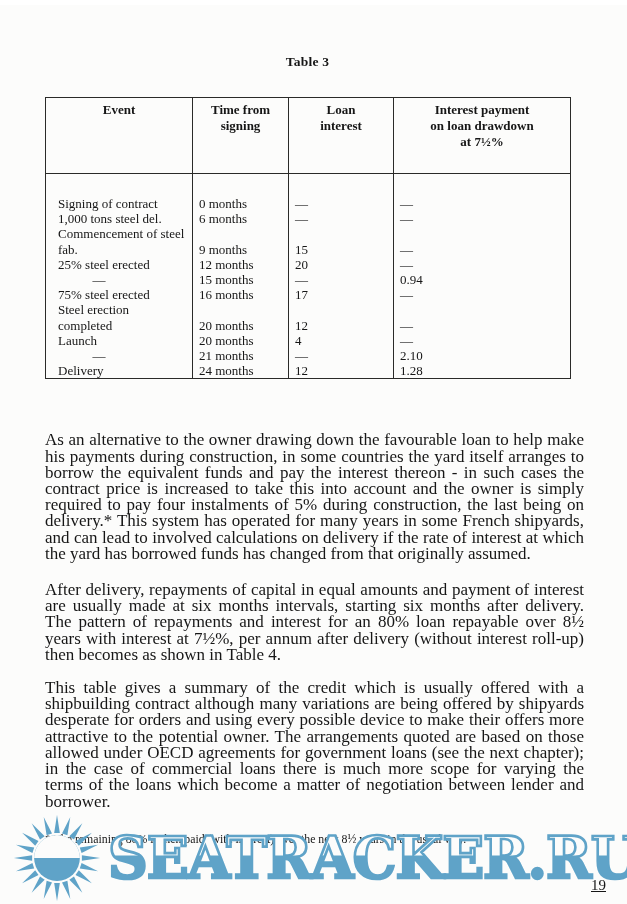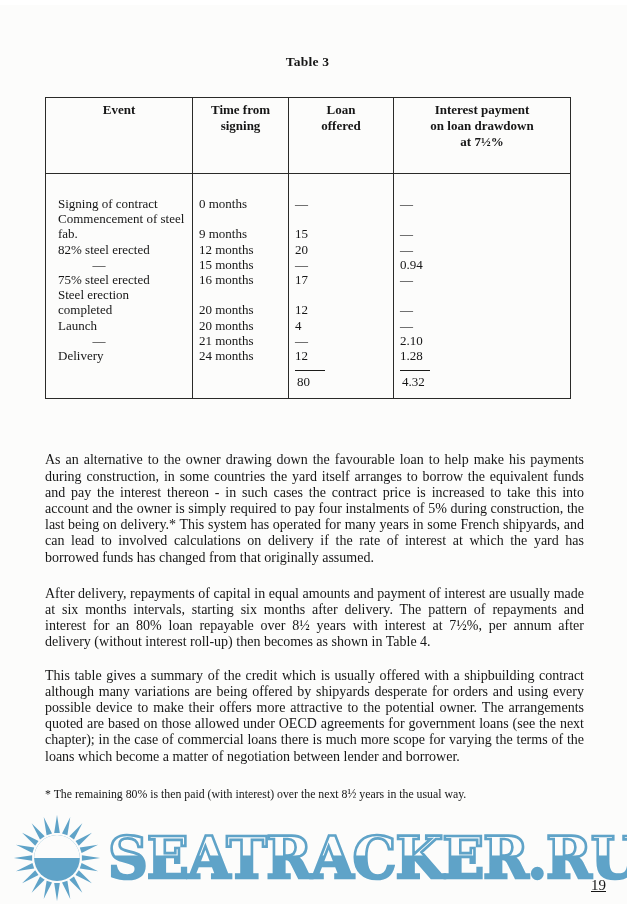--- a/index.html
+++ b/index.html
@@ -77,21 +77,21 @@
   .total-val{
     display:inline-block;
     border-top:1.6px solid #1c1c1a;
     padding:3px 2px 0 2px;
     min-width:26px;
   }
   
   .body-text{
     margin:0 0 0 45px;
     width:539px;
-    font-size:14px;
+    font-size:17px;
     line-height:16.2px;
     text-align:justify;
   }
   .para-1{margin-top:53px;}
   .para-2{margin-top:20px;}
   .para-3{margin-top:17px;}
   .footnote{
     margin:22px 0 0 45px;
     width:539px;
     font-size:11.8px;
@@ -157,44 +157,50 @@
       <tr>
         <th>
           <span class="hline">Event</span>
         </th>
         <th>
           <span class="hline">Time from</span>
           <span class="hline">signing</span>
         </th>
         <th>
           <span class="hline">Loan</span>
-          <span class="hline">offered</span>
+          <span class="hline">interest</span>
         </th>
         <th>
           <span class="hline">Interest payment</span>
           <span class="hline">on loan drawdown</span>
           <span class="hline">at 7½%</span>
         </th>
       </tr>
     </thead>
     <tbody>
       <tr class="first-row">
         <td class="ev">Signing of contract</td>
         <td>0 months</td>
         <td>—</td>
         <td>—</td>
       </tr>
       <tr>
+        <td class="ev">1,000 tons steel del.</td>
+        <td>6 months</td>
+        <td>—</td>
+        <td>—</td>
+      </tr>
+      <tr>
         <td class="ev">Commencement of steel fab.</td>
         <td>9 months</td>
         <td>15</td>
         <td>—</td>
       </tr>
       <tr>
-        <td class="ev">82% steel erected</td>
+        <td class="ev">25% steel erected</td>
         <td>12 months</td>
         <td>20</td>
         <td>—</td>
       </tr>
       <tr>
         <td class="ev ev-dash">—</td>
         <td>15 months</td>
         <td>—</td>
         <td>0.94</td>
       </tr>
@@ -220,30 +226,20 @@
         <td class="ev ev-dash">—</td>
         <td>21 months</td>
         <td>—</td>
         <td>2.10</td>
       </tr>
       <tr>
         <td class="ev">Delivery</td>
         <td>24 months</td>
         <td>12</td>
         <td>1.28</td>
-      </tr>
-      <tr class="totals-row">
-        <td class="ev"></td>
-        <td></td>
-        <td>
-          <span class="total-val">80</span>
-        </td>
-        <td>
-          <span class="total-val">4.32</span>
-        </td>
       </tr>
     </tbody>
   </table>
 
   <p class="body-text para-1">As an alternative to the owner drawing down the favourable loan to help make his payments during construction, in some countries the yard itself arranges to borrow the equivalent funds and pay the interest thereon - in such cases the contract price is increased to take this into account and the owner is simply required to pay four instalments of 5% during construction, the last being on delivery.* This system has operated for many years in some French shipyards, and can lead to involved calculations on delivery if the rate of interest at which the yard has borrowed funds has changed from that originally assumed.</p>
   <p class="body-text para-2">After delivery, repayments of capital in equal amounts and payment of interest are usually made at six months intervals, starting six months after delivery. The pattern of repayments and interest for an 80% loan repayable over 8½ years with interest at 7½%, per annum after delivery (without interest roll-up) then becomes as shown in Table 4.</p>
   <p class="body-text para-3">This table gives a summary of the credit which is usually offered with a shipbuilding contract although many variations are being offered by shipyards desperate for orders and using every possible device to make their offers more attractive to the potential owner. The arrangements quoted are based on those allowed under OECD agreements for government loans (see the next chapter); in the case of commercial loans there is much more scope for varying the terms of the loans which become a matter of negotiation between lender and borrower.</p>
 
   <p class="footnote">* The remaining 80% is then paid (with interest) over the next 8½ years in the usual way.</p>
 

